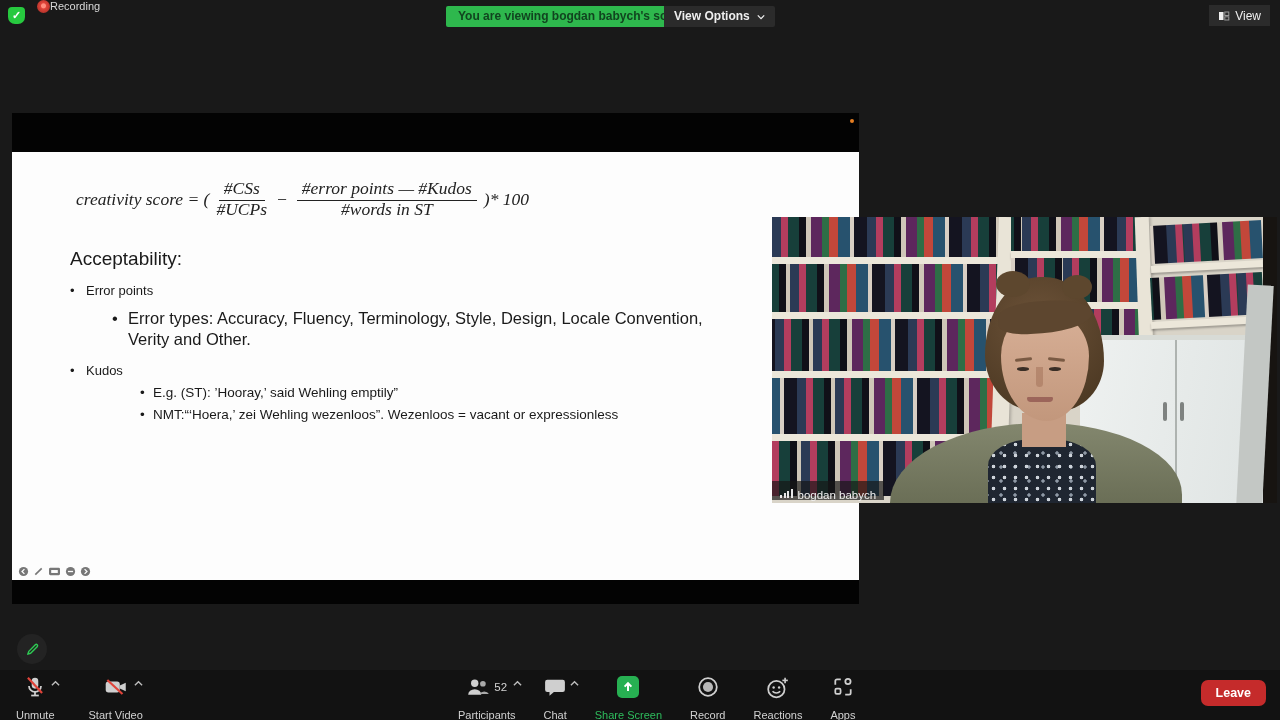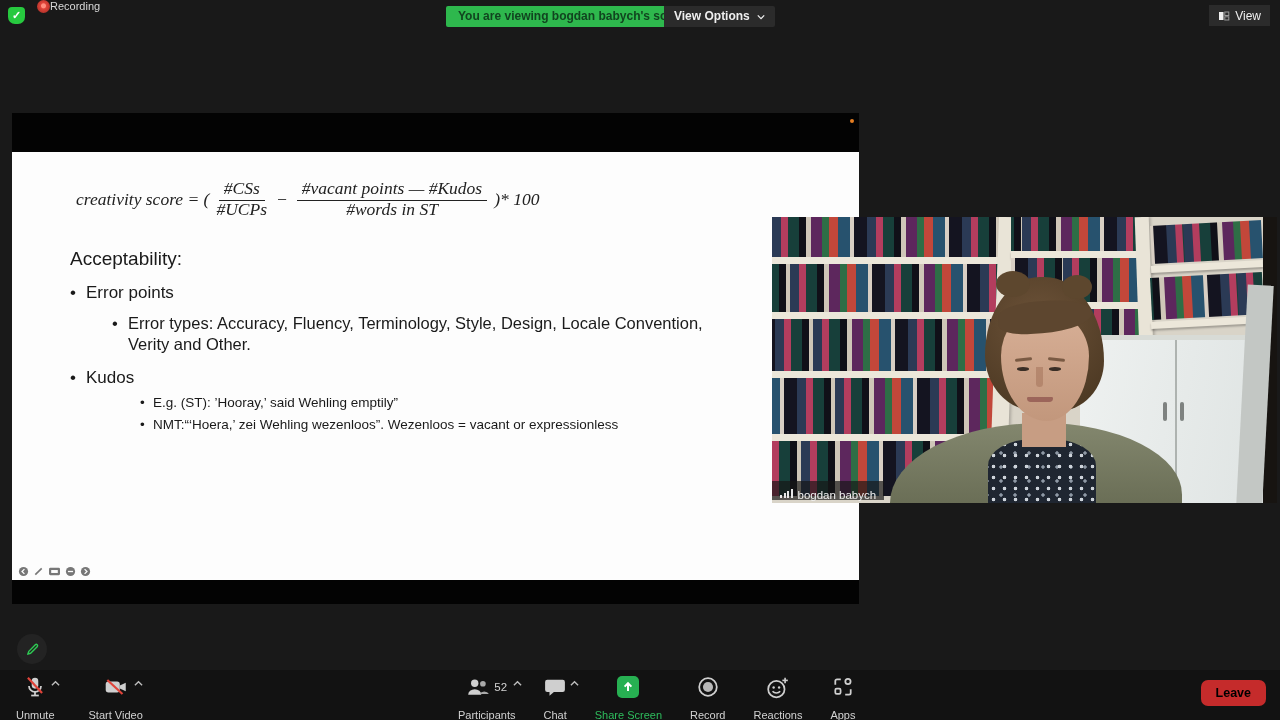--- a/index.html
+++ b/index.html
@@ -37,21 +37,21 @@
 
   .formula { display:flex; align-items:center; font-family:"Liberation Serif", serif;
              font-style:italic; font-size:17.5px; color:#222; margin-left:6px; }
   .frac { display:inline-block; text-align:center; margin:0 7px; }
   .frac .num { padding:0 5px 2px 5px; border-bottom:1.4px solid #222; }
   .frac .den { padding-top:3px; }
   .formula .op { margin:0 2px; }
 
   .slide-heading { font-size:19px; margin-top:28px; }
   .item { position:relative; }
-  .lvl1 { font-size:17px; margin-top:13px; padding-left:16px; }
+  .lvl1 { font-size:13px; margin-top:13px; padding-left:16px; }
   .lvl1::before { content:"•"; position:absolute; left:0; }
   .lvl2 { font-size:16.5px; margin-top:10px; margin-left:42px; padding-left:16px;
           max-width:616px; line-height:1.26; }
   .lvl2::before { content:"•"; position:absolute; left:0; }
   .lvl3 { font-size:13.5px; margin-top:7px; margin-left:70px; padding-left:13px; }
   .lvl3::before { content:"•"; position:absolute; left:0; }
 
   .annot-row { position:absolute; left:6px; bottom:3px; display:flex; gap:4px; align-items:center; }
   .annot-row svg { display:block; }
 
@@ -111,21 +111,21 @@
   .tool-item { display:flex; flex-direction:column; align-items:center; gap:10px; cursor:pointer; }
   .tool-item .ic { height:24px; display:flex; align-items:center; justify-content:center; position:relative; }
   .tool-item .lb { font-size:11px; color:#d2d2d2; white-space:nowrap; }
   .left-group { position:absolute; left:16px; top:5px; display:flex; gap:34px; }
   .center-group { position:absolute; left:458px; top:5px; display:flex; gap:28px; }
   .chev-up { position:absolute; top:4px; }
   .count { color:#d2d2d2; font-size:11.5px; margin-left:4px; }
   .share-green .lb { color:#2ebd5d; }
   .share-sq { width:22px; height:22px; background:#27b052; border-radius:5px;
               display:flex; align-items:center; justify-content:center; }
-  .leave-btn { position:absolute; right:14px; top:10px; background:#c52b2b; color:#000000;
+  .leave-btn { position:absolute; right:14px; top:10px; background:#c52b2b; color:#ffffff;
                font-size:12.5px; font-weight:bold; padding:6px 15px; border-radius:7px;
                border:none; cursor:pointer; }
 </style>
 </head>
 <body>
 
 <div class="page">
 
   <div class="topbar">
     <div class="shield">✓</div>
@@ -157,21 +157,21 @@
     <div class="slide">
 
       <div class="formula">
         <span>creativity score = (</span>
         <span class="frac">
           <span class="num">#CSs</span><br>
           <span class="den">#UCPs</span>
         </span>
         <span class="op">−</span>
         <span class="frac">
-          <span class="num">#vacant points — #Kudos</span><br>
+          <span class="num">#error points — #Kudos</span><br>
           <span class="den">#words in ST</span>
         </span>
         <span>)* 100</span>
       </div>
 
       <div class="slide-heading">Acceptability:</div>
 
       <div class="item lvl1">Error points</div>
       <div class="item lvl2">Error types: Accuracy, Fluency, Terminology, Style, Design, Locale Convention, Verity and Other.</div>
       <div class="item lvl1">Kudos</div>

